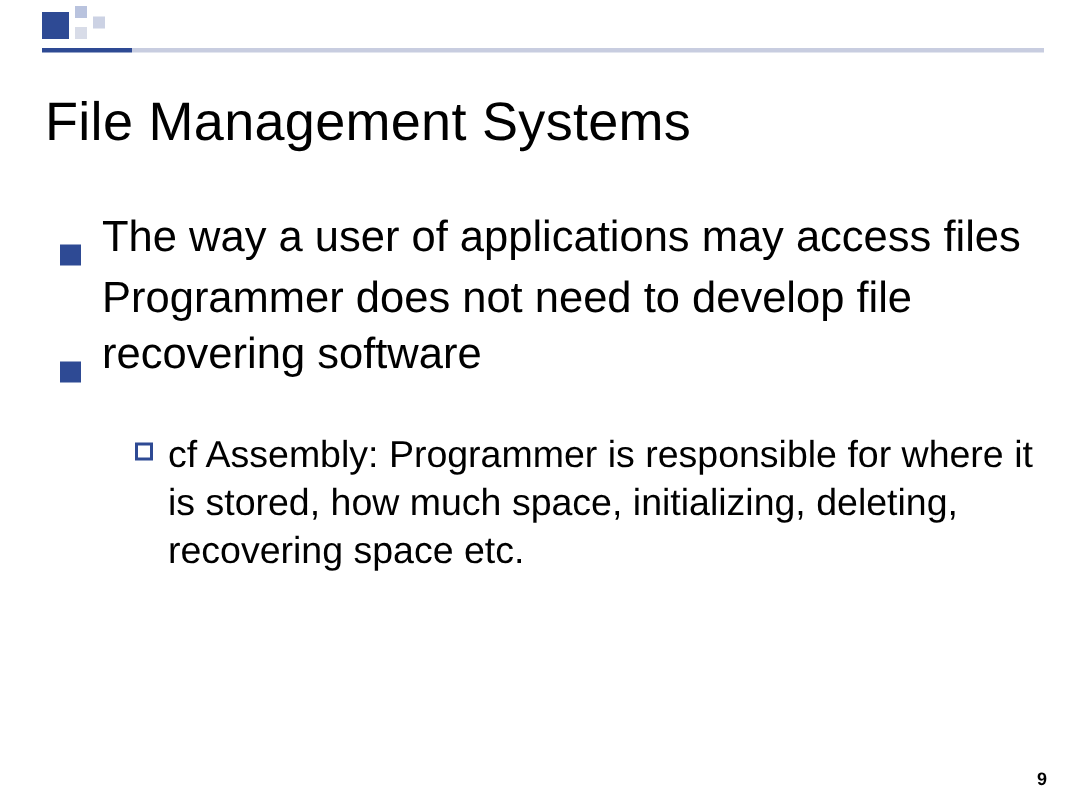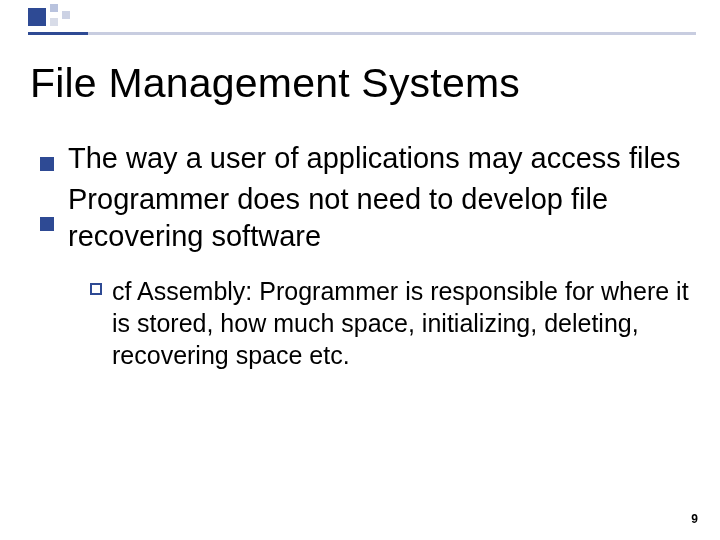--- a/index.html
+++ b/index.html
@@ -48,46 +48,46 @@
   }
   .rule-light {
     position: absolute;
     top: 32px; left: 88px;
     right: 24px; height: 3px;
     background: #c8cde0;
   }
   .slide-title {
     position: absolute;
     top: 60px; left: 30px;
-    font-size: 41px;
+    font-size: 36px;
     font-weight: 400;
     letter-spacing: 0.2px;
   }
   .body {
     position: absolute;
     top: 140px; left: 40px; right: 30px;
   }
   .bullet-1 {
     display: flex;
-    align-items: center;
+    align-items: flex-end;
     margin-bottom: 4px;
   }
   .bullet-1 .marker {
     width: 14px; height: 14px;
     background: #2e4a94;
     flex-shrink: 0;
     margin-top: 11px;
     margin-right: 14px;
   }
   .bullet-1 .text {
     font-size: 29px;
     line-height: 1.28;
   }
   .bullet-2-group {
-    margin-top: 20px;
+    margin-top: 32px;
     margin-left: 50px;
   }
   .bullet-2 {
     display: flex;
     align-items: flex-start;
   }
   .bullet-2 .marker {
     width: 12px; height: 12px;
     border: 2px solid #2e4a94;
     flex-shrink: 0;

